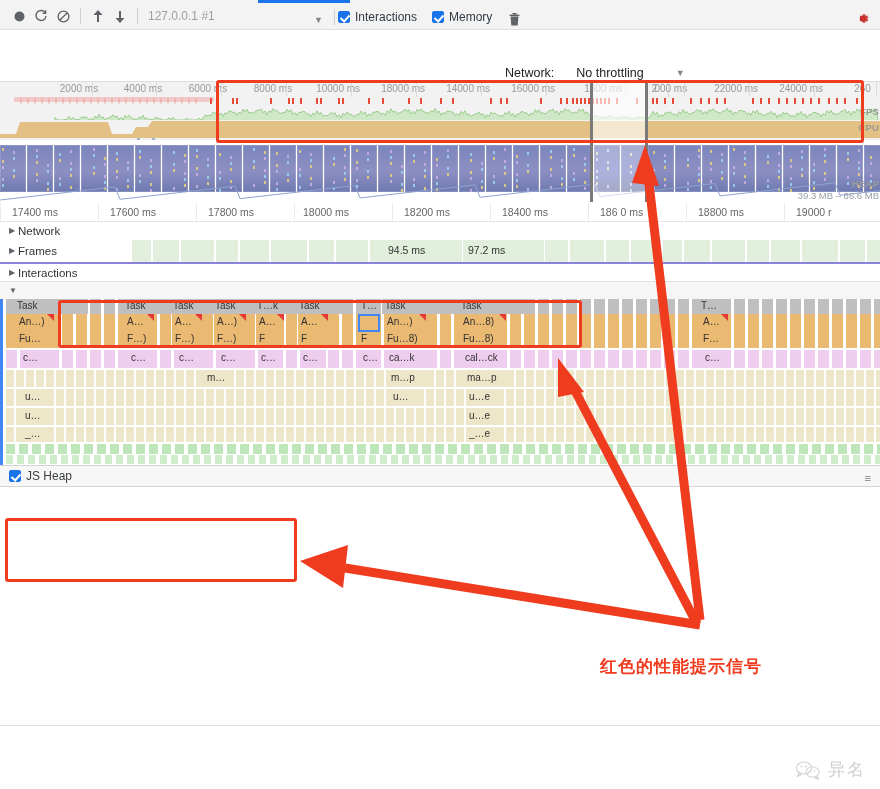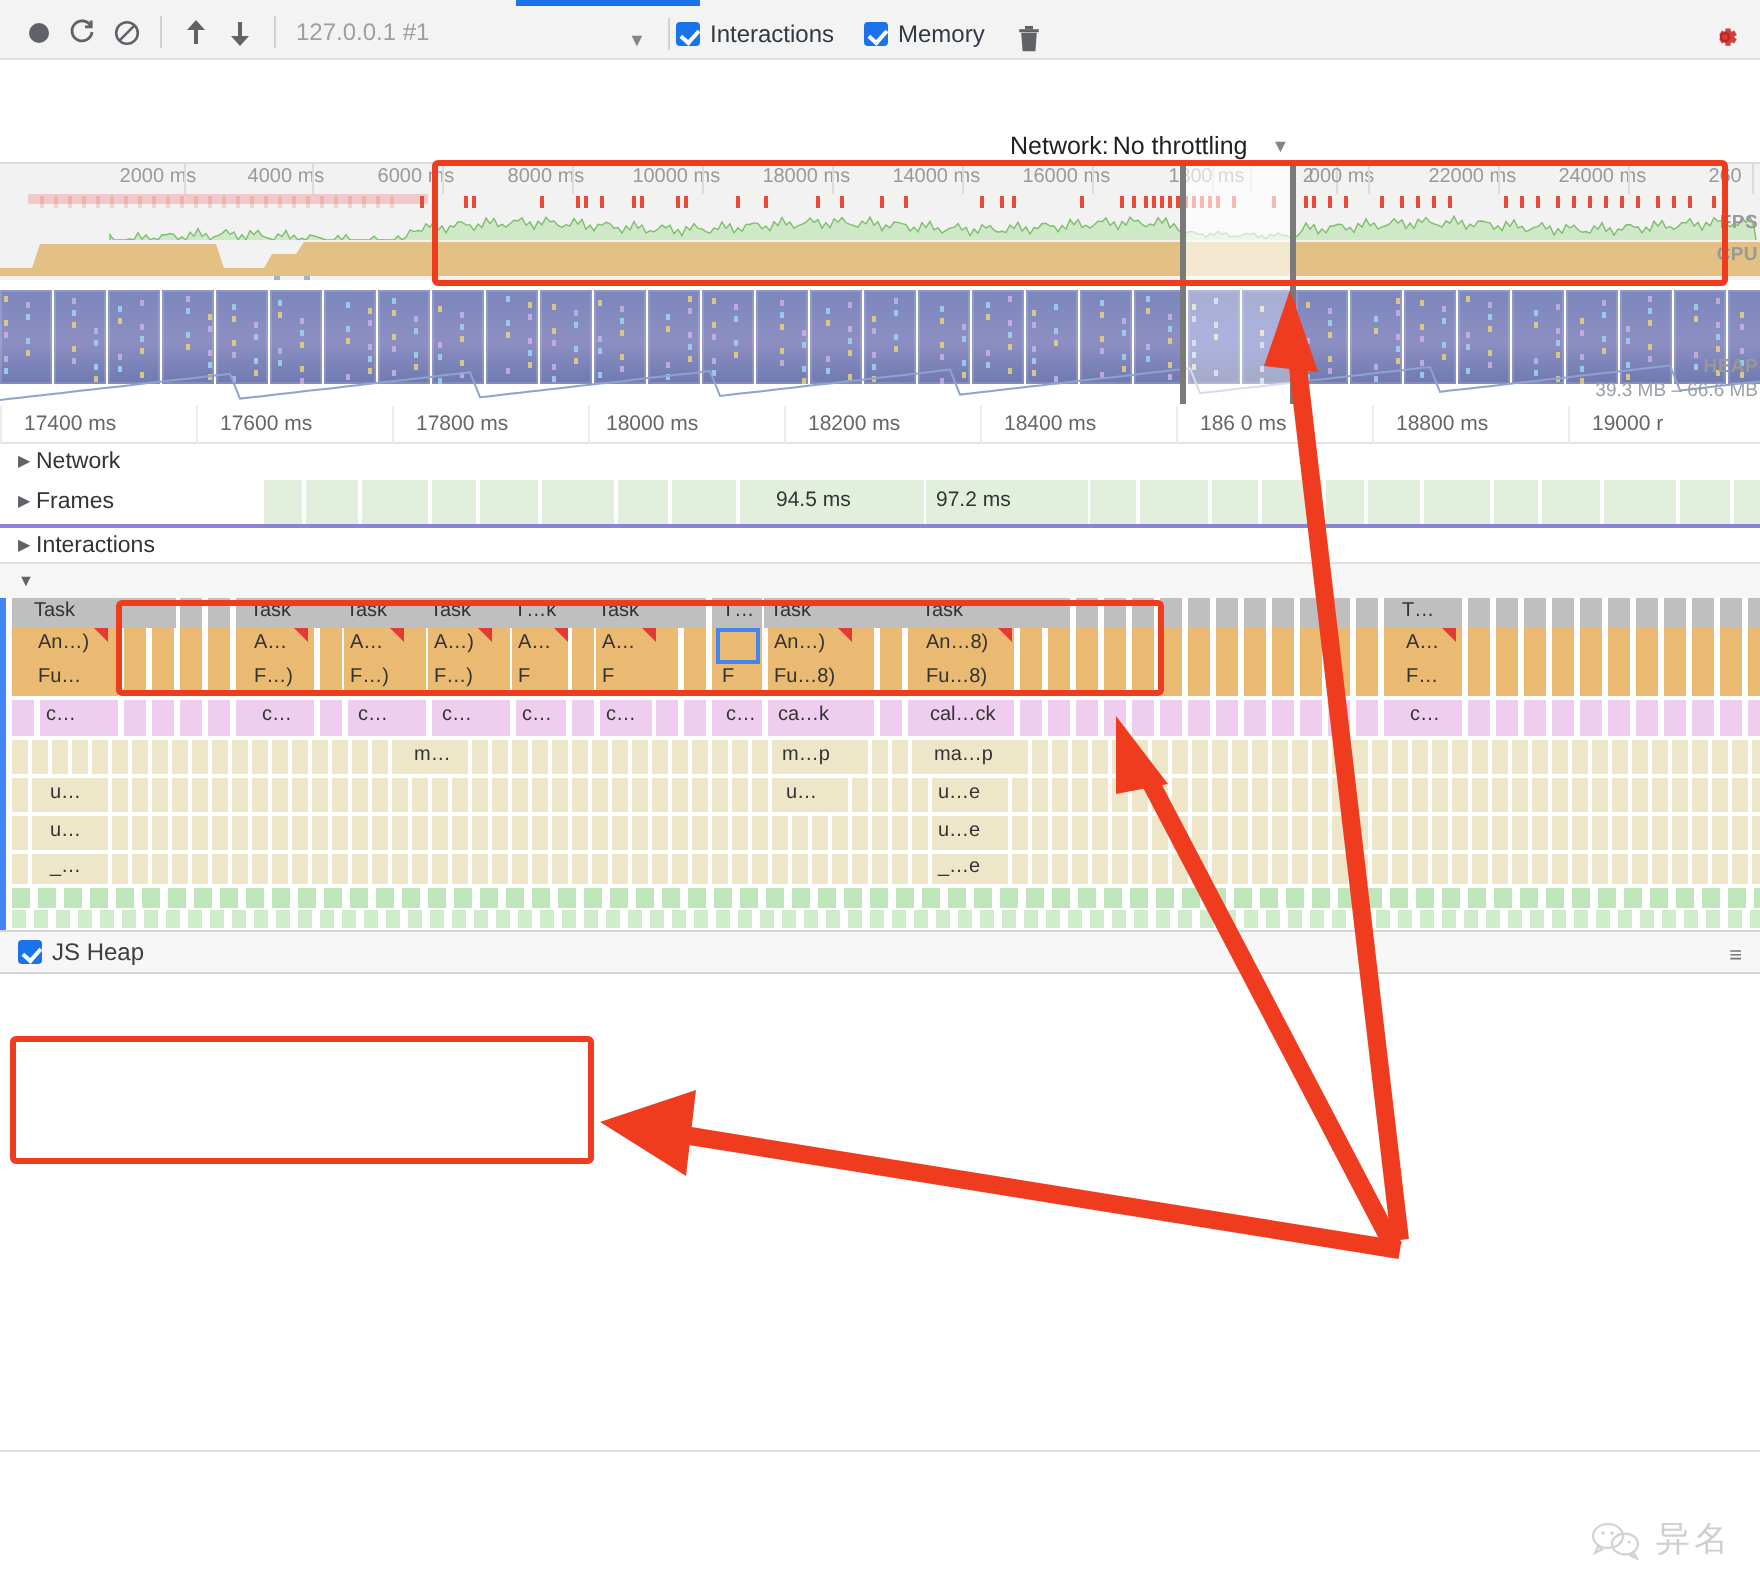--- a/index.html
+++ b/index.html
@@ -34,21 +34,21 @@
   .cbox.on { background:#1a73e8; border-color:#1a73e8; position:relative; }
   .cbox.on::after { content:""; position:absolute; left:3px; top:0.5px; width:4px; height:7px;
     border:solid #fff; border-width:0 2px 2px 0; transform:rotate(42deg); }
   .gear { position:absolute; right:10px; top:8px; color:#c5221f; font-size:15px; cursor:pointer; }
 
   
   .settings { position:absolute; left:0; top:30px; width:880px; height:52px; background:#fff; border-bottom:1px solid #dadce0; }
   .srow { position:absolute; left:10px; display:flex; align-items:center; height:22px; }
   .srow.r1 { top:33px; } .srow.r2 { top:58px; }
   .srow span { font-size:12.5px; color:#202124; }
-  .throt { position:absolute; display:flex; align-items:center; gap:2px; font-size:12.5px; color:#202124; }
+  .throt { position:absolute; display:flex; align-items:center; gap:22px; font-size:12.5px; color:#202124; }
   .throt.t1 { left:505px; top:36px; }
   .throt.t2 { left:505px; top:61px; }
   .throt .lbl { color:#202124; }
 
   
   .overview { position:absolute; left:0; top:82px; width:880px; height:58px; background:#f2f2f2; overflow:hidden; }
   .ovruler { position:absolute; left:0; top:0; width:880px; height:15px; }
   .ovruler .tk { position:absolute; top:0; height:15px; border-right:1px solid #dcdcdc; }
   .ovruler .tl { position:absolute; top:1px; font-size:10px; color:#999; white-space:nowrap; }
   .redbar { position:absolute; left:14px; top:15px; height:5px; background:#f0caca; border-radius:1px; }
@@ -1676,14 +1676,15 @@
       <path d="M697 624 L572 385" stroke="#ef3b1e" stroke-width="9" fill="none"></path>
       <path d="M558 358 L584 392 L558 397 Z" fill="#ef3b1e"></path>
     </g>
 
     <g>
       <path d="M700 625 L345 568" stroke="#ef3b1e" stroke-width="9" fill="none"></path>
       <path d="M300 561 L348 545 L343 588 Z" fill="#ef3b1e"></path>
     </g>
   </svg>
 
+  <div class="annotext" style="left:600px;top:655px;">红色的性能提示信号</div>
 
 </div>
 
 </body></html>

